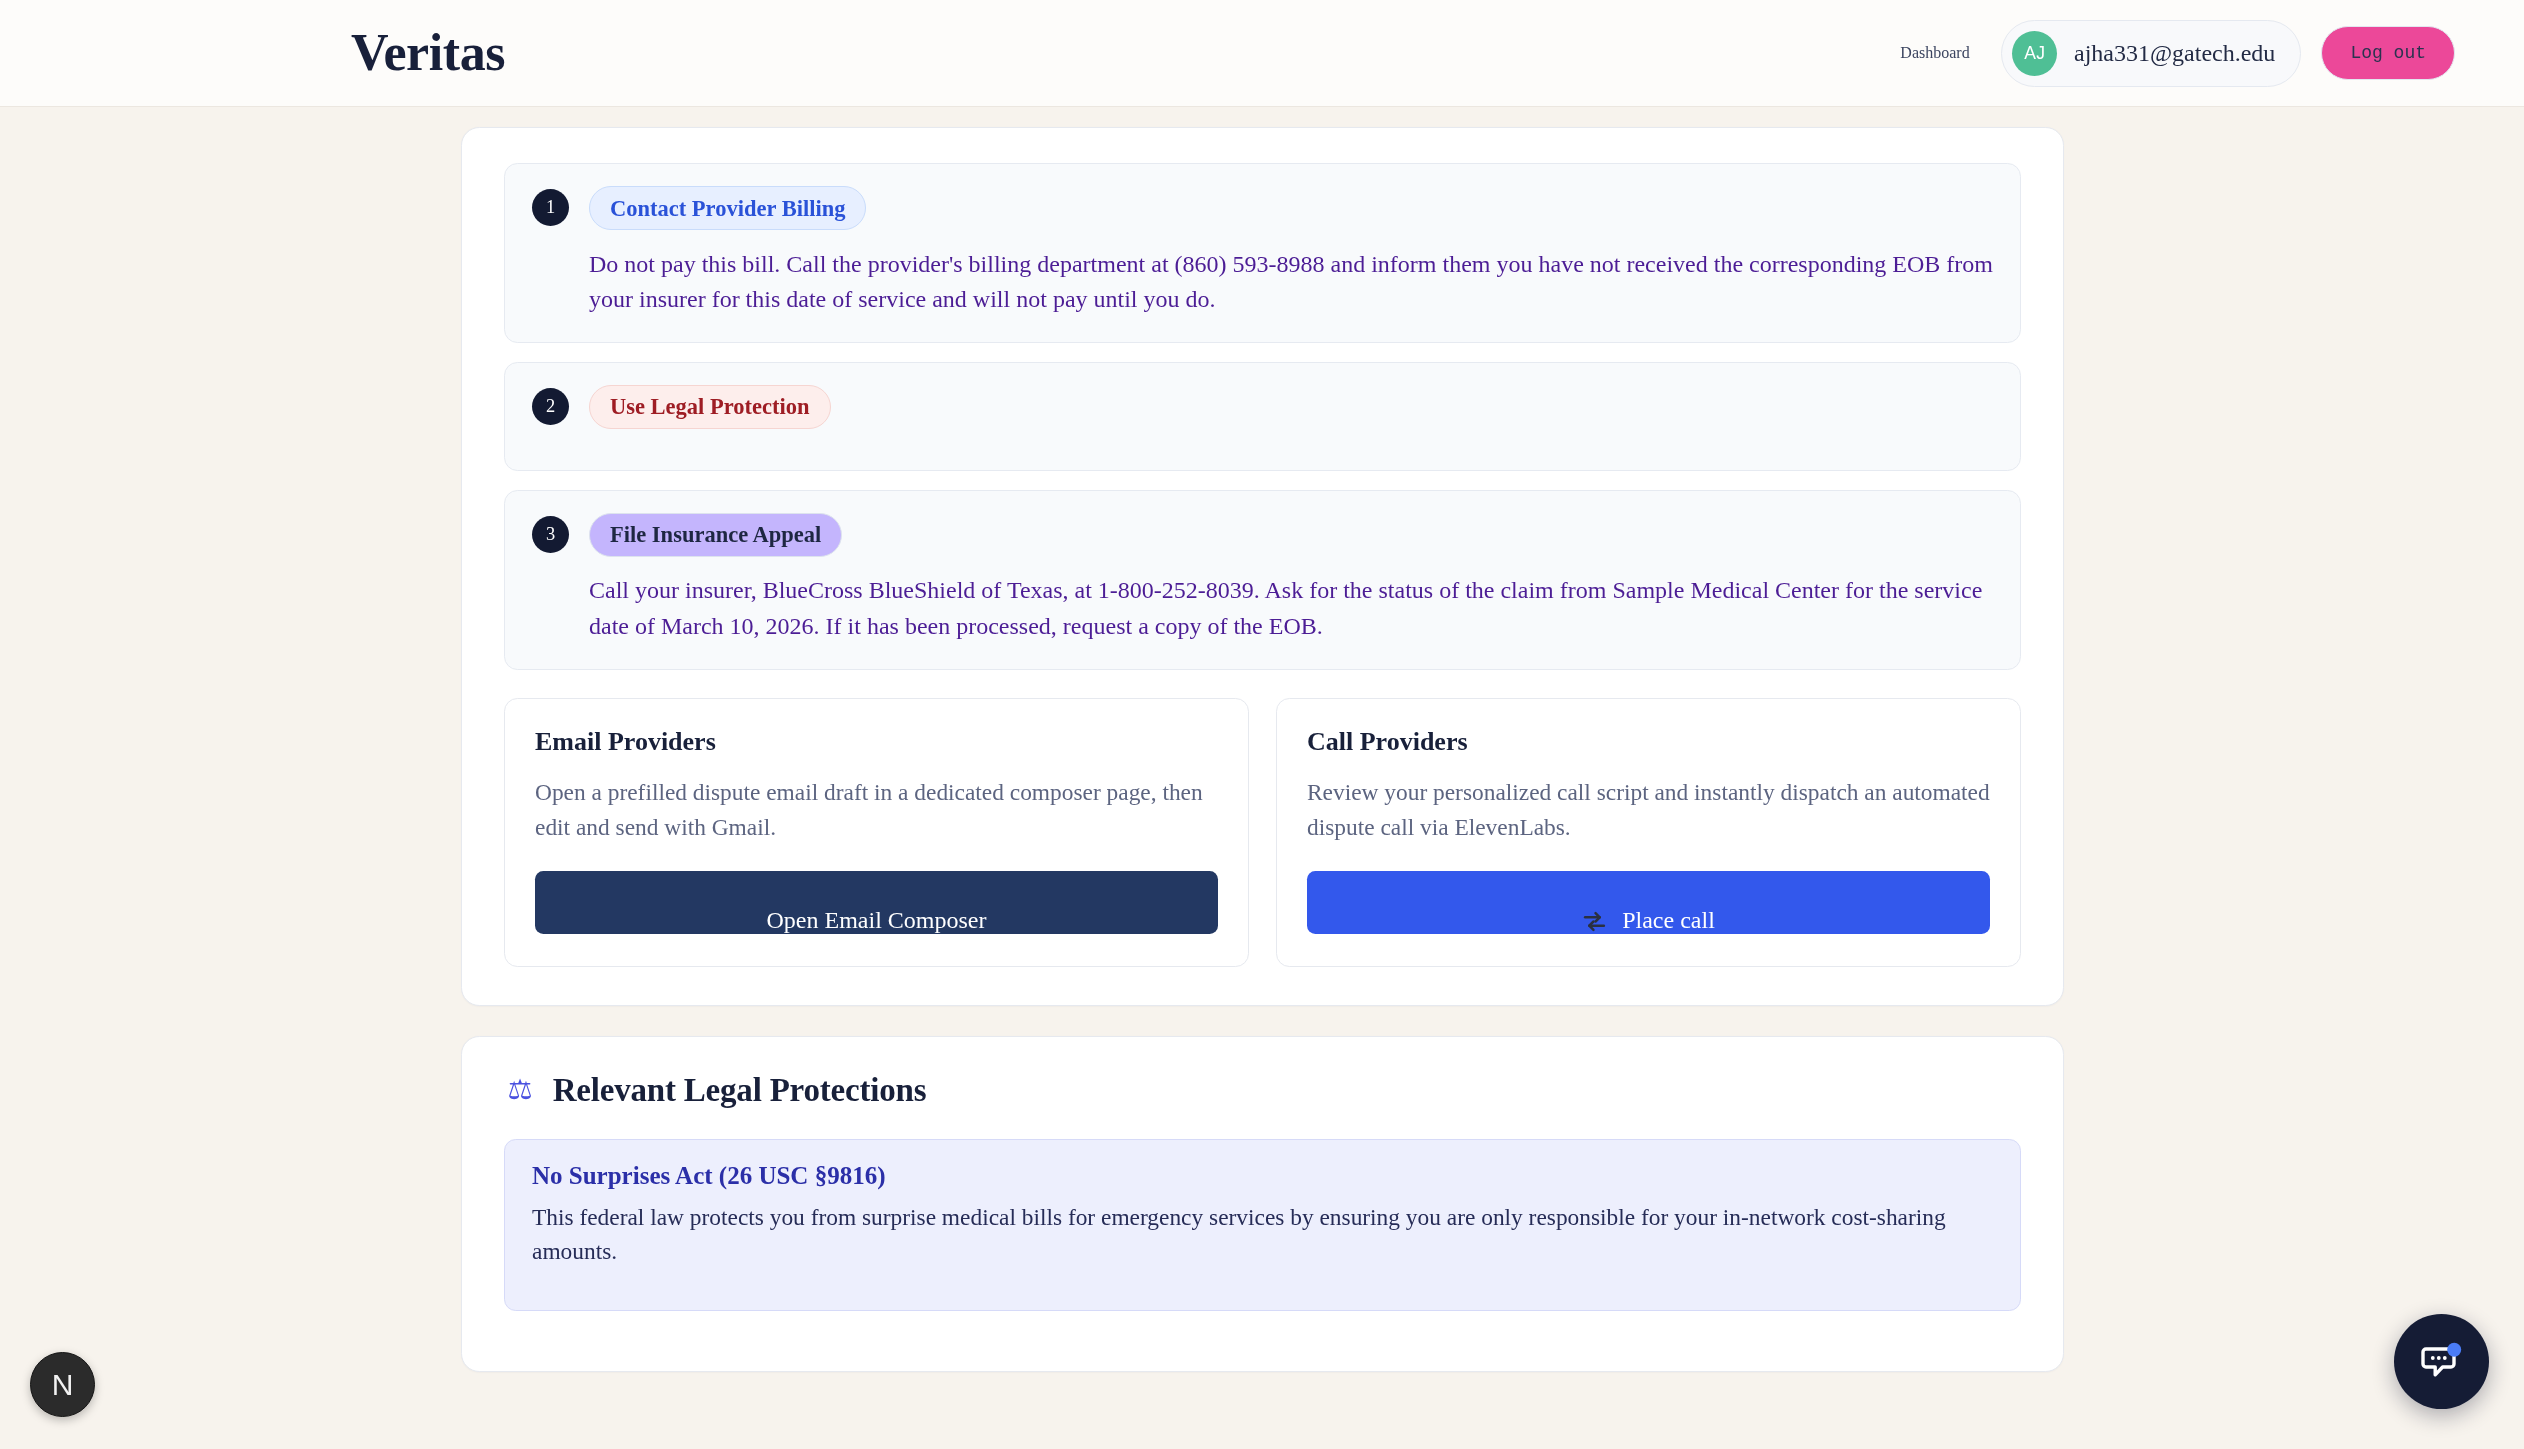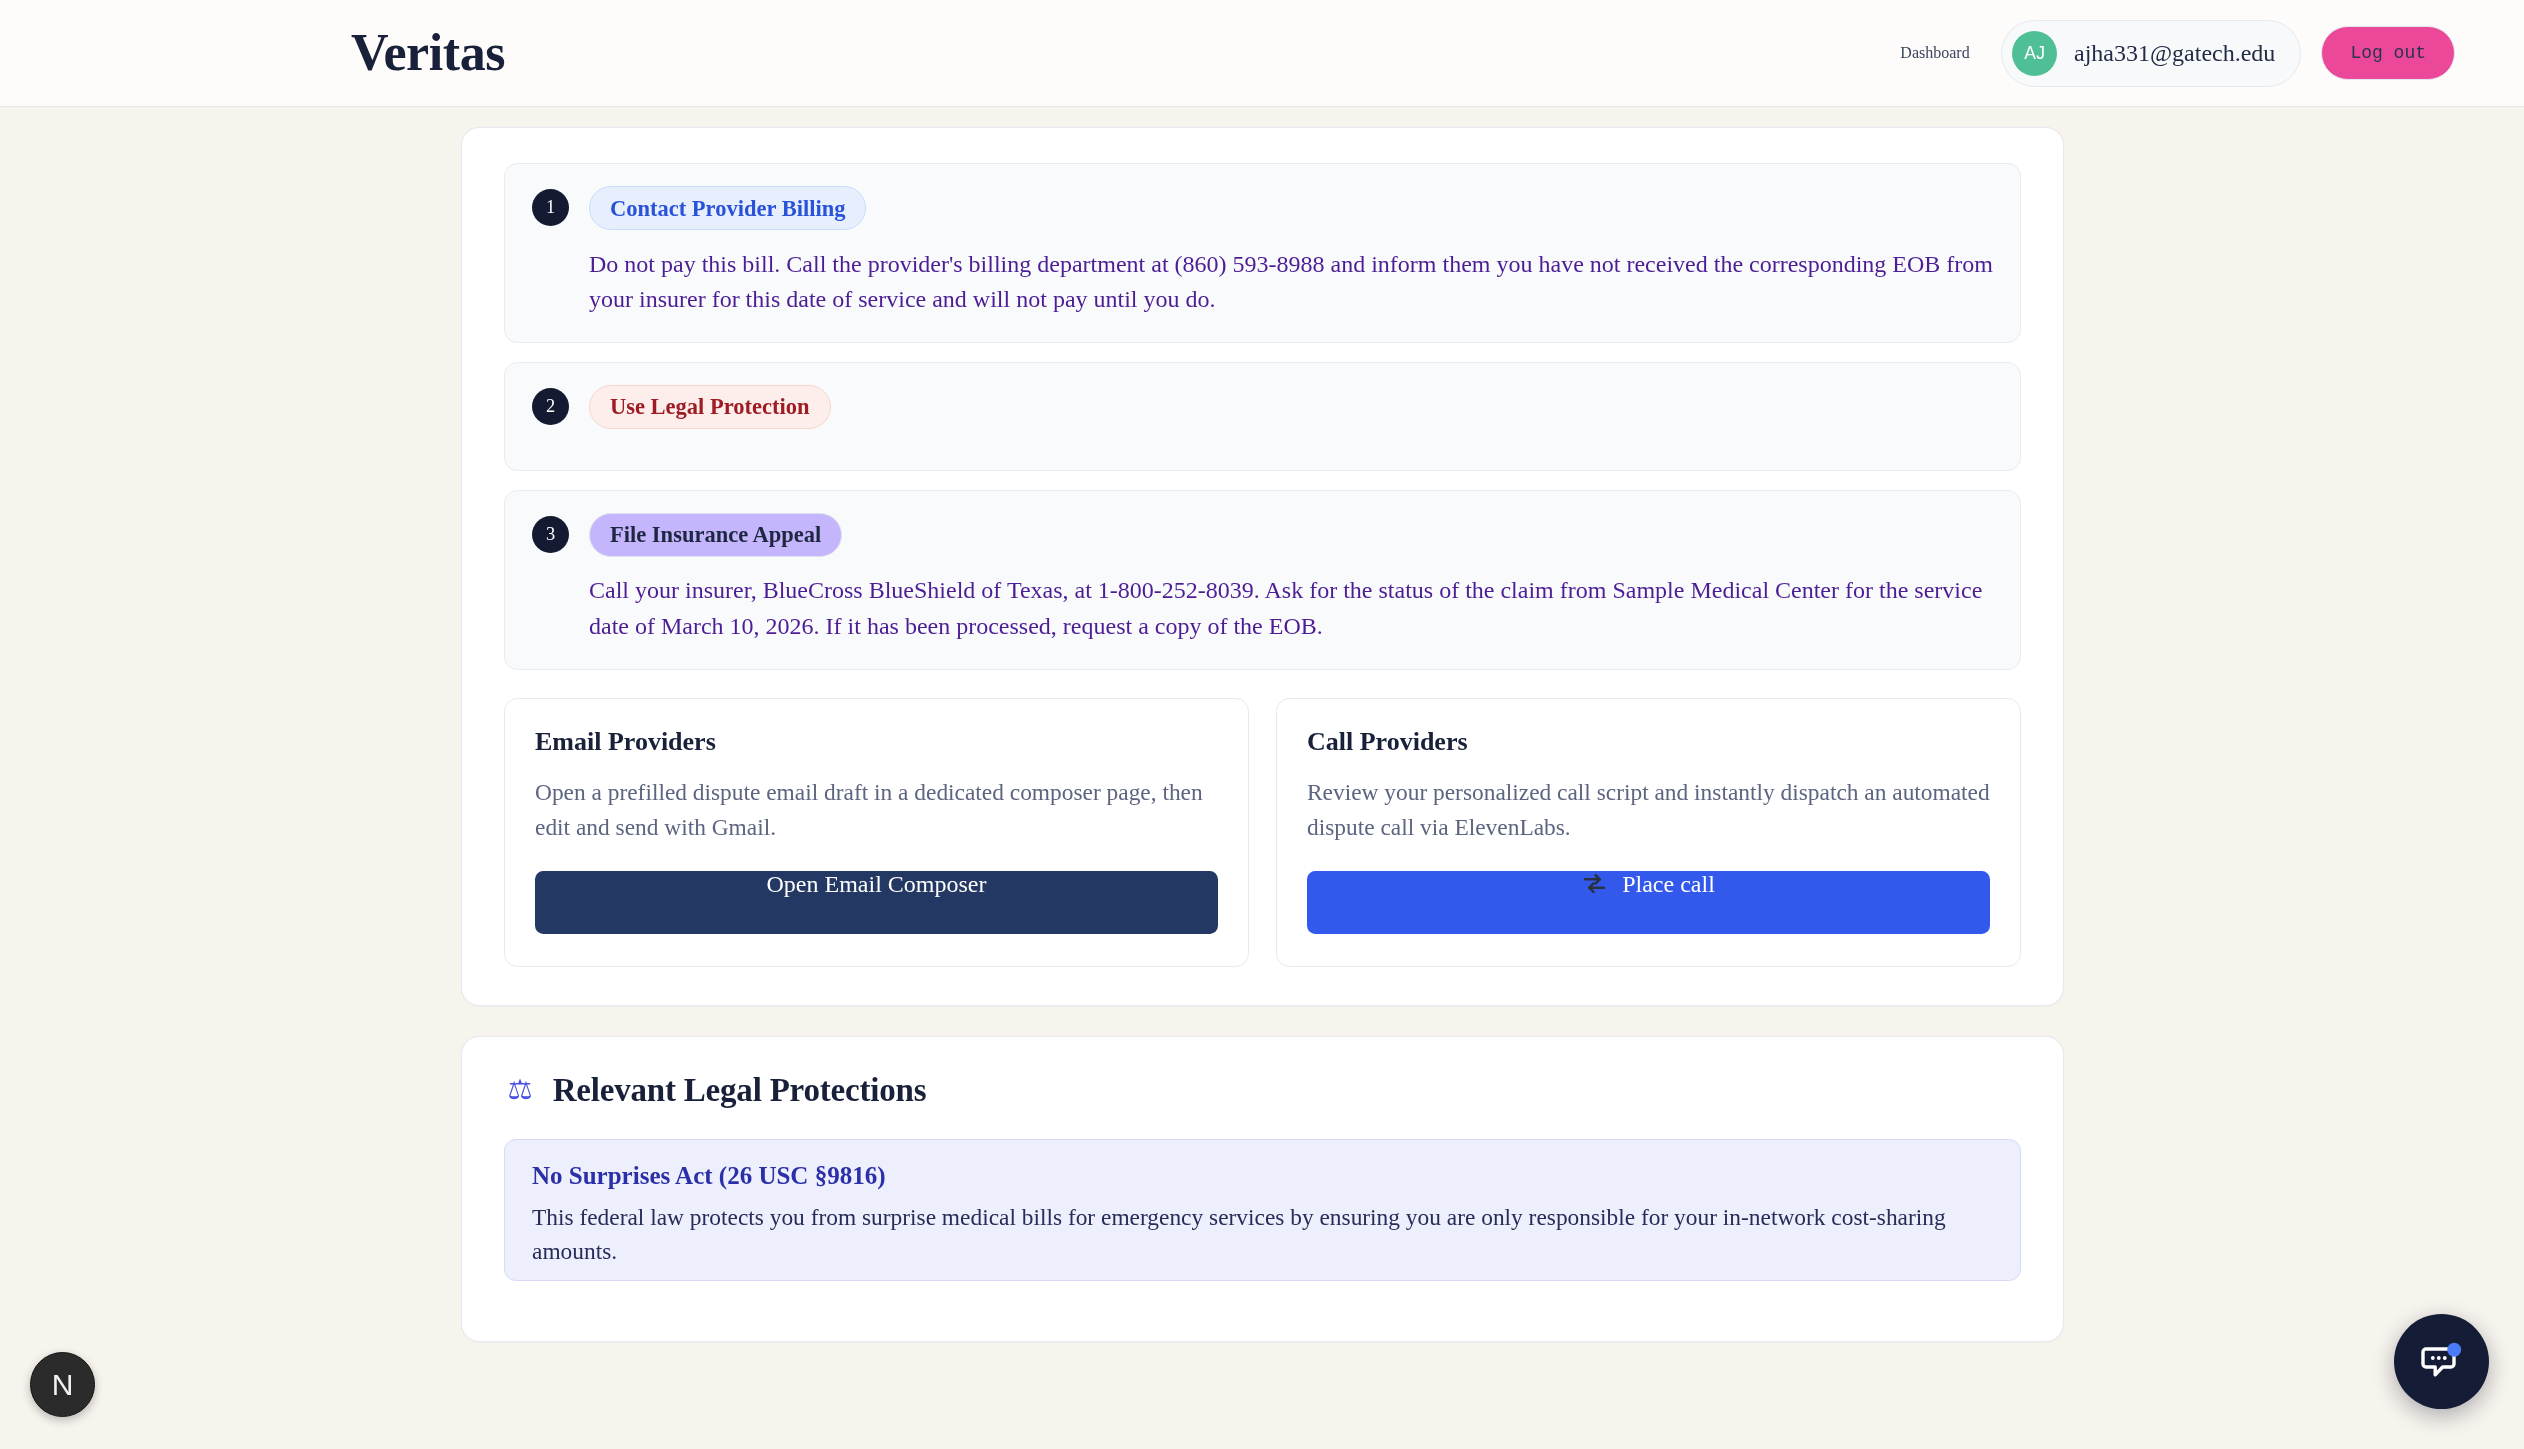--- a/index.html
+++ b/index.html
@@ -196,35 +196,35 @@
   }
   .btn {
     border: none;
     border-radius: 8.3px;
     height: 63px;
     font-size: 24px;
     font-family: "Liberation Serif", "DejaVu Serif", serif;
     color: #ffffff;
     cursor: pointer;
     display: flex;
-    align-items: flex-start;
+    align-items: flex-end;
     justify-content: center;
     gap: 15px;
     width: 100%;
   }
   .btn-navy { background: #233862; }
   .btn-blue { background: #3358ec; }
   .btn-icon { display: flex; align-items: center; }
 
   
   .legal-card {
     background: #edeffd;
     border: 0.8px solid #d6daf8;
     border-radius: 11.7px;
-    padding: 22px 27px 12px 27px;
+    padding: 22px 27px 42px 27px;
     margin-bottom: 22px;
   }
   .legal-title {
     font-size: 25px;
     font-weight: 700;
     color: #2b2fa8;
     margin-bottom: 10px;
   }
   .legal-text {
     font-size: 23.4px;

